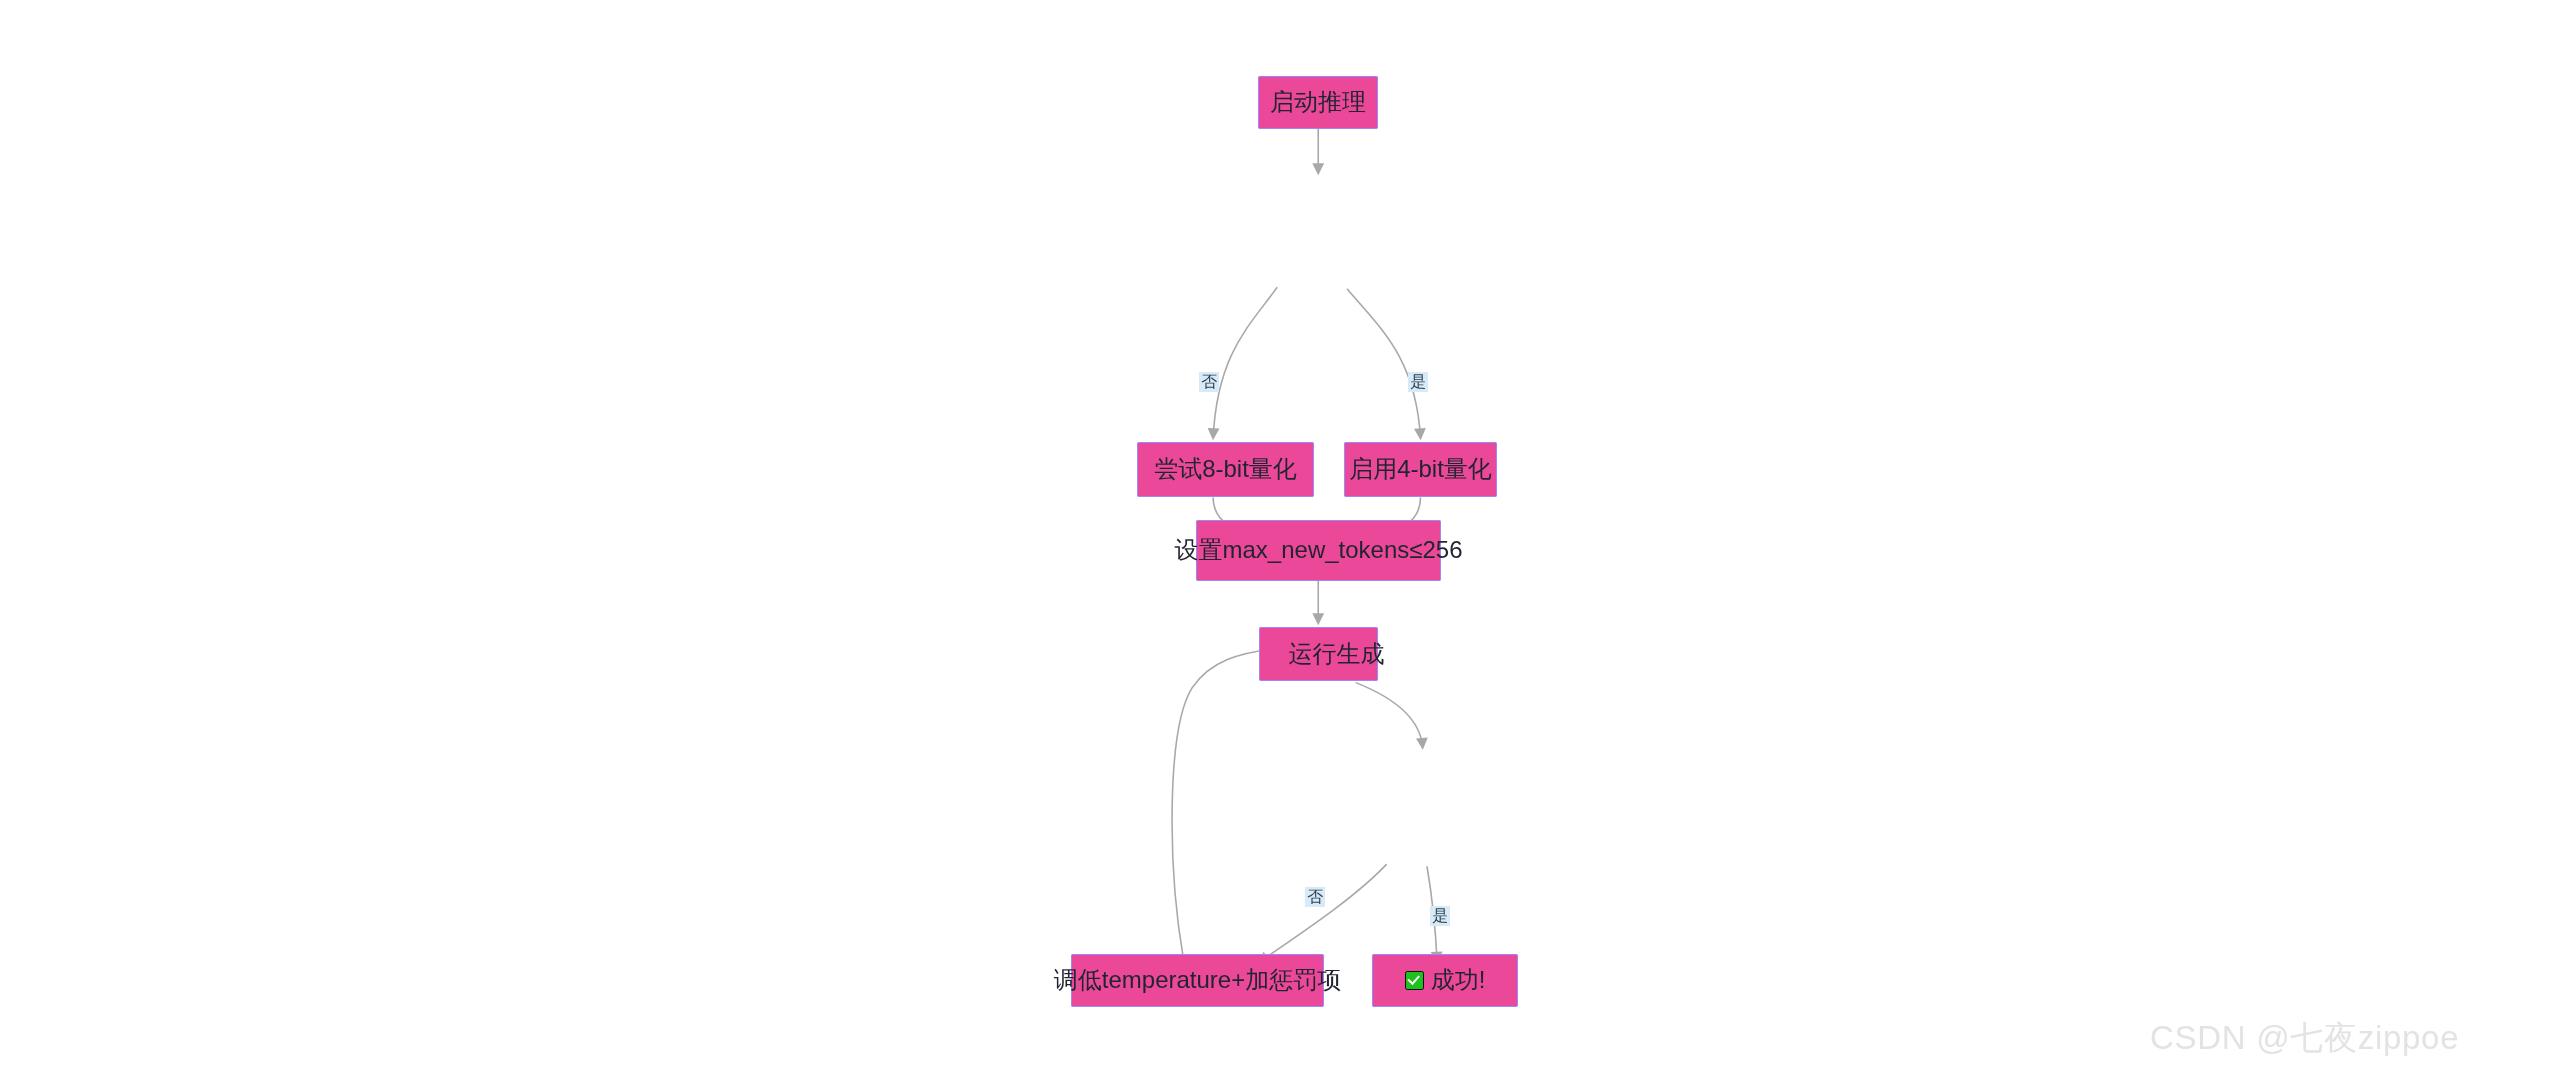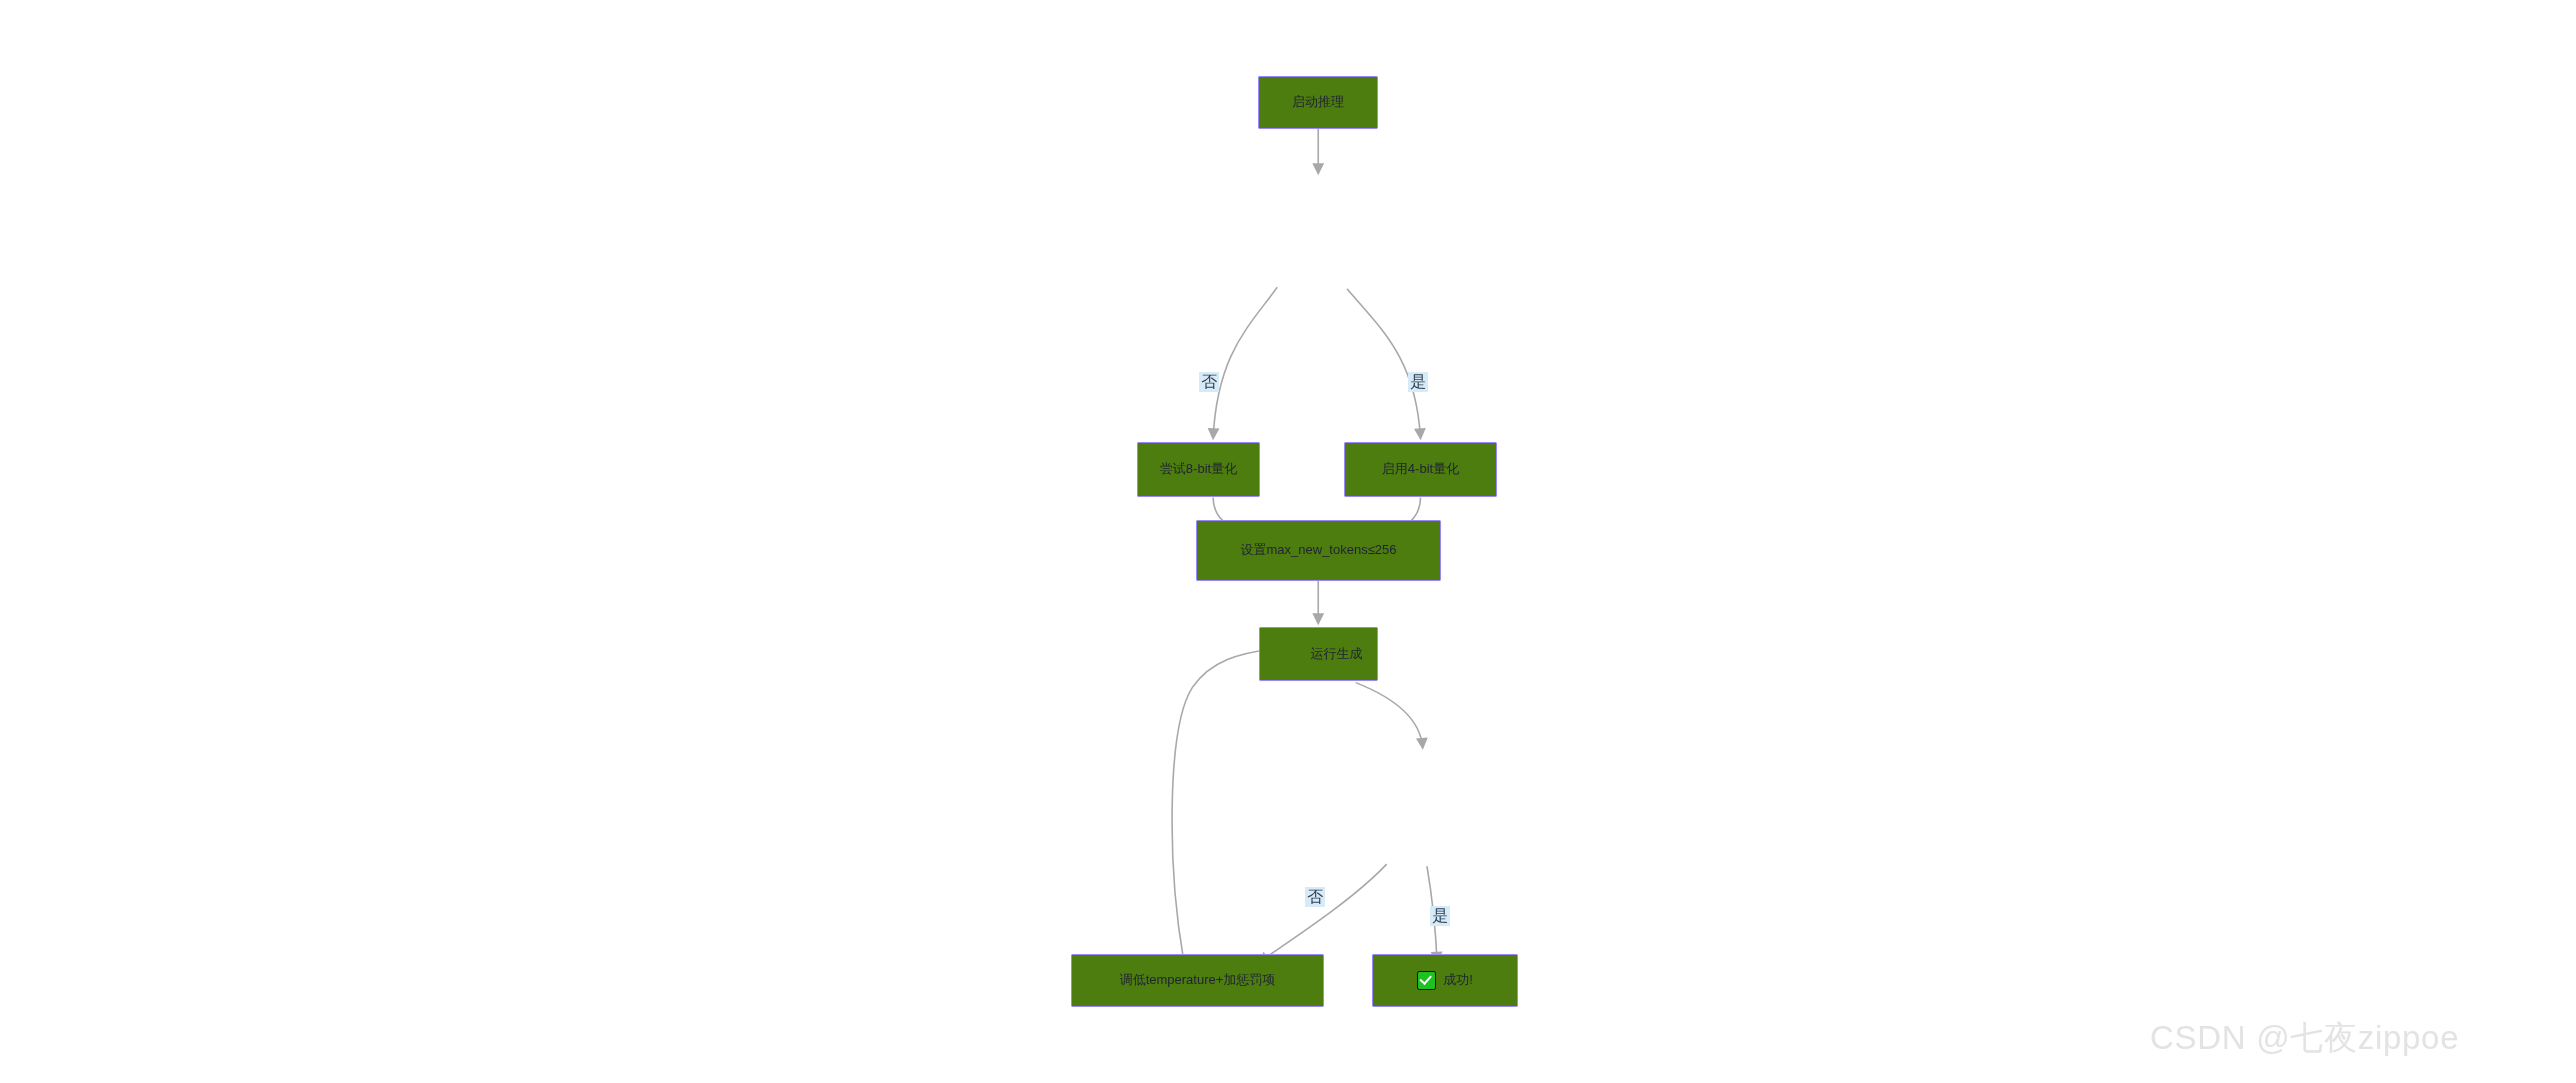--- a/index.html
+++ b/index.html
@@ -37,24 +37,24 @@
     color: #1f2430;
     z-index: 3;
   }
   .node .label {
     white-space: nowrap;
     line-height: 1.1;
   }
 
   
   .rect {
-    background: #4d7c0f;
+    background: #ec4899;
     border: 1.4px solid #9a86fd;
     border-radius: 1.4px;
-    font-size: 13px;
+    font-size: 24px;
   }
 
   
   .diamond {
     background: transparent;
     border: none;
   }
   .diamond .dshape {
     position: absolute;
     left: 0;
@@ -161,21 +161,21 @@
     </g>
   </svg>
 
   <div class="node rect" style="left:1258px; top:76px; width:120px; height:53px;">
     <span class="label">启动推理</span>
   </div>
 
   <div class="edge-label" style="left:1199px; top:372px;">否</div>
   <div class="edge-label" style="left:1408px; top:372px;">是</div>
 
-  <div class="node rect" style="left:1137px; top:442px; width:123px; height:55px;">
+  <div class="node rect" style="left:1137px; top:442px; width:177px; height:55px;">
     <span class="label">尝试8-bit量化</span>
   </div>
 
   <div class="node rect" style="left:1344px; top:442px; width:153px; height:55px;">
     <span class="label">启用4-bit量化</span>
   </div>
 
   <div class="node rect" style="left:1196px; top:520px; width:245px; height:61px;">
     <span class="label">设置max_new_tokens≤256</span>
   </div>

